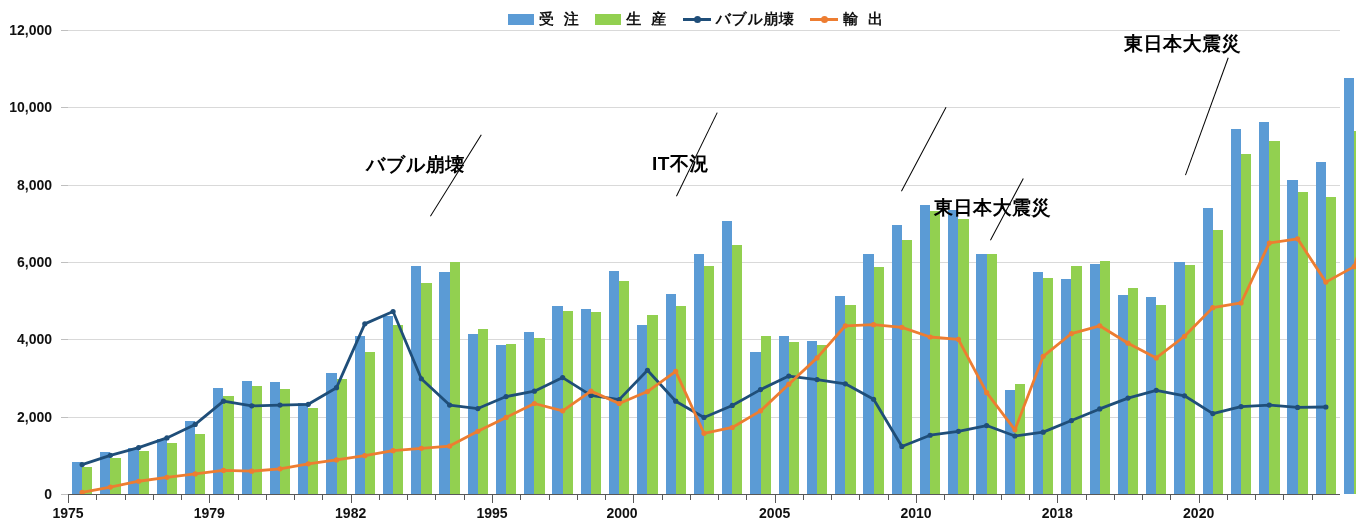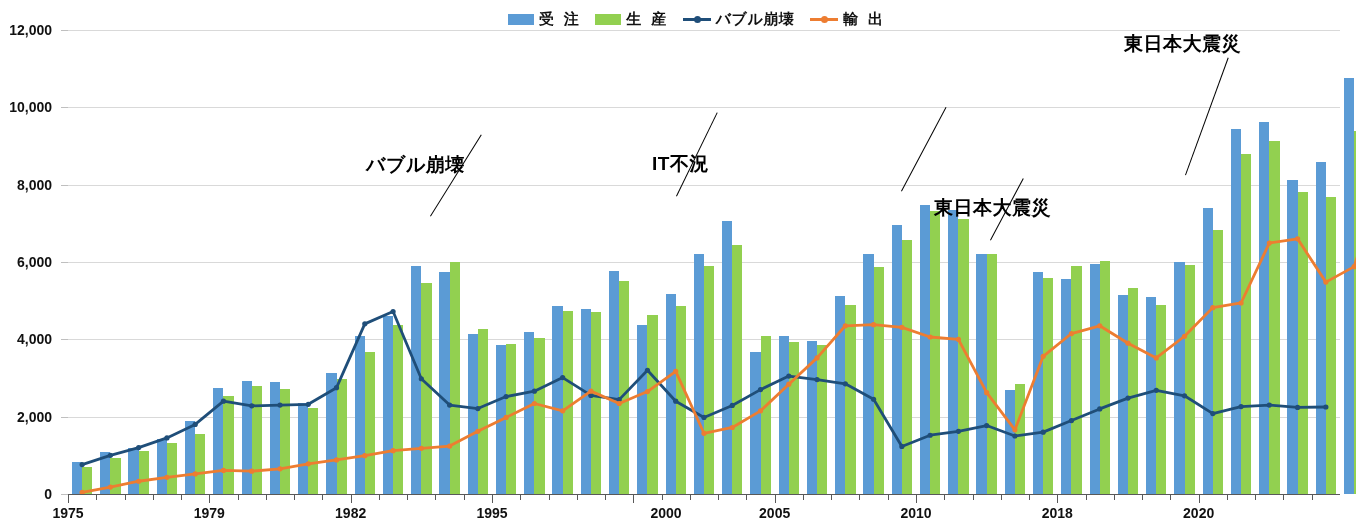--- a/index.html
+++ b/index.html
@@ -327,21 +327,21 @@
         <div class="xtick" style="left: 1102.4px;"></div>
         <div class="xtick major" style="left: 1130.67px;"></div>
         <div class="xtick" style="left: 1158.93px;"></div>
         <div class="xtick" style="left: 1187.2px;"></div>
         <div class="xtick" style="left: 1215.47px;"></div>
         <div class="xtick" style="left: 1243.73px;"></div>
         <div class="xlabel" style="left: 0px;">1975</div>
         <div class="xlabel" style="left: 141.333px;">1979</div>
         <div class="xlabel" style="left: 282.667px;">1982</div>
         <div class="xlabel" style="left: 424px;">1995</div>
-        <div class="xlabel" style="left: 598px;">2000</div>
+        <div class="xlabel" style="left: 554px;">2000</div>
         <div class="xlabel" style="left: 706.667px;">2005</div>
         <div class="xlabel" style="left: 848px;">2010</div>
         <div class="xlabel" style="left: 989.333px;">2018</div>
         <div class="xlabel" style="left: 1130.67px;">2020</div>
       </div>
     </div>
 
   <div id="xaxis-wrap"></div>
 
 <div class="annot" style="left: 366px; top: 152px;">バブル崩壊</div>

